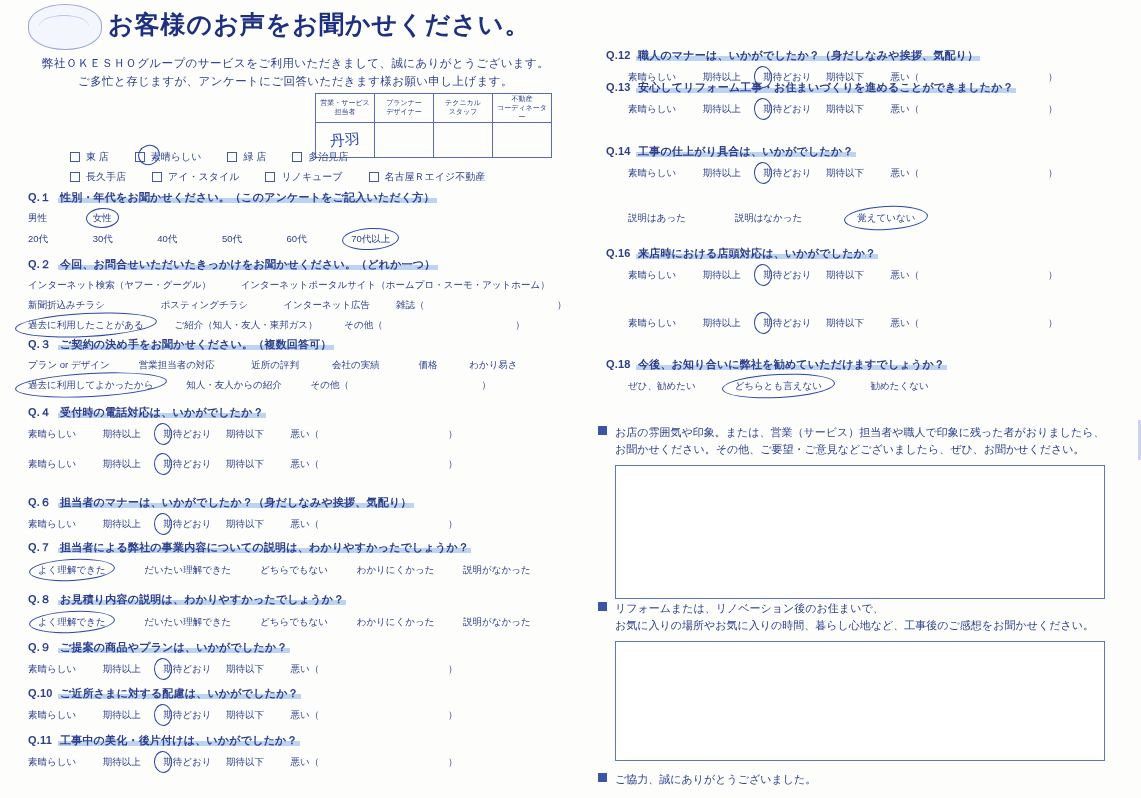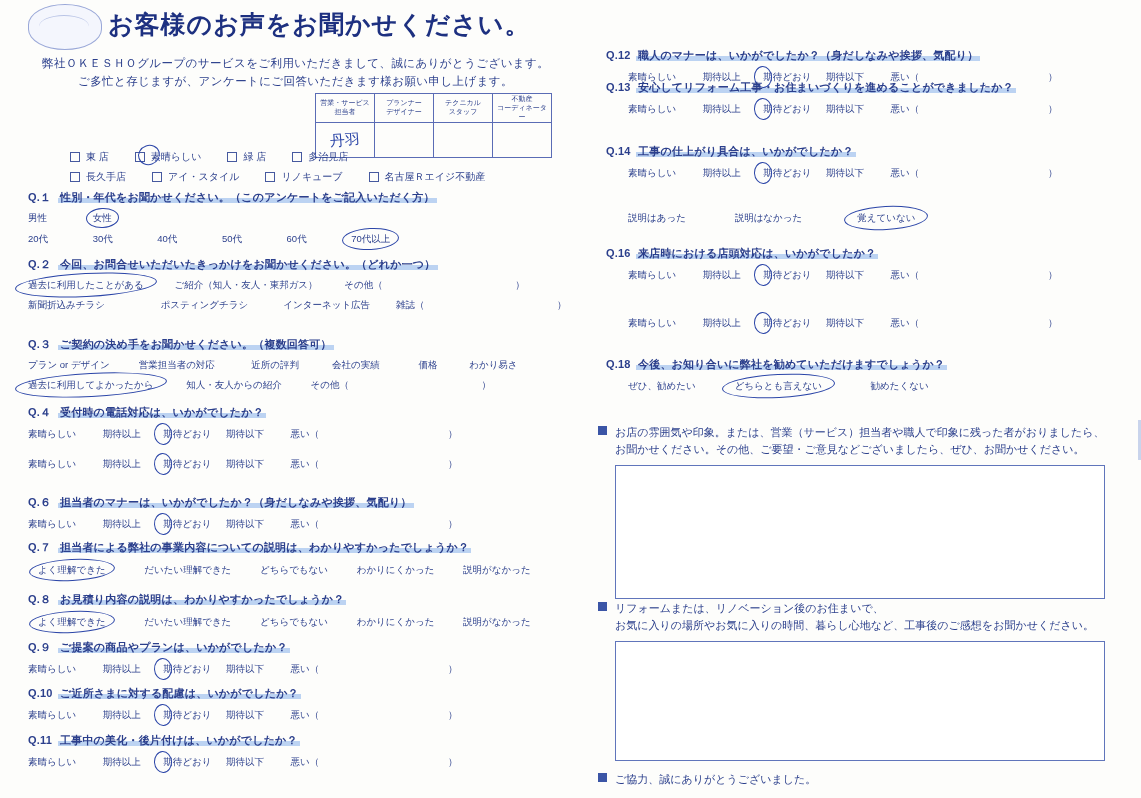--- a/index.html
+++ b/index.html
@@ -178,30 +178,34 @@
         <span class="o" style="width:62px">40代</span>
         <span class="o" style="width:62px">50代</span>
         <span class="o" style="width:62px">60代</span>
         <span class="o ring">70代以上</span>
       </div>
     </div>
 
     <div class="q" style="left:28px;top:257px;">
       <div class="qh"><span class="qn">Q.２</span><span class="hl">今回、お問合せいただいたきっかけをお聞かせください。（どれか一つ）</span></div>
       <div class="opts" style="margin-top:7px;">
-        <span class="o ring ring-wide">過去に利用したことがある</span>
-        <span class="o" style="margin-left:28px;">ご紹介（知人・友人・東邦ガス）</span>
-        <span class="o" style="margin-left:24px;">その他（</span>
-        <span class="o" style="margin-left:130px">）</span>
+        <span class="o" style="width:210px">インターネット検索（ヤフー・グーグル）</span>
+        <span class="o">インターネットポータルサイト（ホームプロ・スーモ・アットホーム）</span>
       </div>
       <div class="opts" style="margin-top:7px;">
         <span class="o" style="width:130px">新聞折込みチラシ</span>
         <span class="o" style="width:120px">ポスティングチラシ</span>
         <span class="o" style="width:110px">インターネット広告</span>
         <span class="o">雑誌（</span>
+        <span class="o" style="margin-left:130px">）</span>
+      </div>
+      <div class="opts" style="margin-top:7px;">
+        <span class="o ring ring-wide">過去に利用したことがある</span>
+        <span class="o" style="margin-left:28px;">ご紹介（知人・友人・東邦ガス）</span>
+        <span class="o" style="margin-left:24px;">その他（</span>
         <span class="o" style="margin-left:130px">）</span>
       </div>
     </div>
 
     <div class="q" style="left:28px;top:337px;">
       <div class="qh"><span class="qn">Q.３</span><span class="hl">ご契約の決め手をお聞かせください。（複数回答可）</span></div>
       <div class="opts" style="margin-top:7px;">
         <span class="o" style="width:108px">プラン or デザイン</span>
         <span class="o" style="width:110px">営業担当者の対応</span>
         <span class="o" style="width:78px">近所の評判</span>

